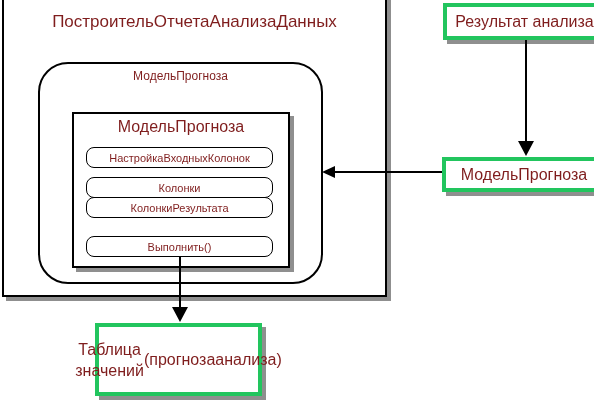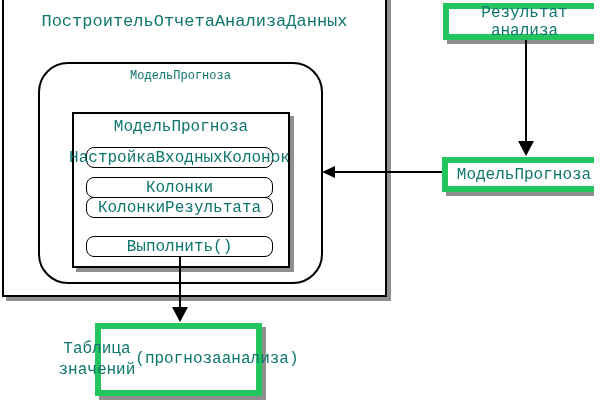--- a/index.html
+++ b/index.html
@@ -6,22 +6,22 @@
     margin: 0;
     padding: 0;
     background: #ffffff;
   }
   .canvas {
     position: relative;
     width: 594px;
     height: 405px;
     background: #ffffff;
     overflow: hidden;
-    font-family: Liberation Mono, monospace;
-    color: #0f766e;
+    font-family: Liberation Sans, sans-serif;
+    color: #7f1d1d;
   }
   .abs { position: absolute; }
 
   
   .outer-box {
     left: 2px; top: -6px;
     width: 385px; height: 303px;
     border: 2px solid #000;
     background: #ffffff;
     box-shadow: 4px 4px 0 0 #8f8f8f;
@@ -67,31 +67,31 @@
   }
   .member {
     left: 12px; width: 187px; height: 21px;
     border: 1.5px solid #000;
     border-radius: 8px;
     background: #ffffff;
     box-sizing: border-box;
     display: flex;
     align-items: center;
     justify-content: center;
-    font-size: 16px;
+    font-size: 11px;
     white-space: nowrap;
   }
   .m1 { top: 33px; }
   .m2 { top: 63px; }
   .m3 { top: 83px; }
   .m4 { top: 122px; }
 
   
   .shadow-box {
-    border: 6px solid #22c55e;
+    border: 4px solid #22c55e;
     background: #ffffff;
     box-shadow: 4px 4px 0 0 #8f8f8f;
     box-sizing: border-box;
     display: flex;
     align-items: center;
     justify-content: center;
     font-size: 16px;
     text-align: center;
   }
   .result-box { left: 443px; top: 3px;   width: 163px; height: 37px; }

